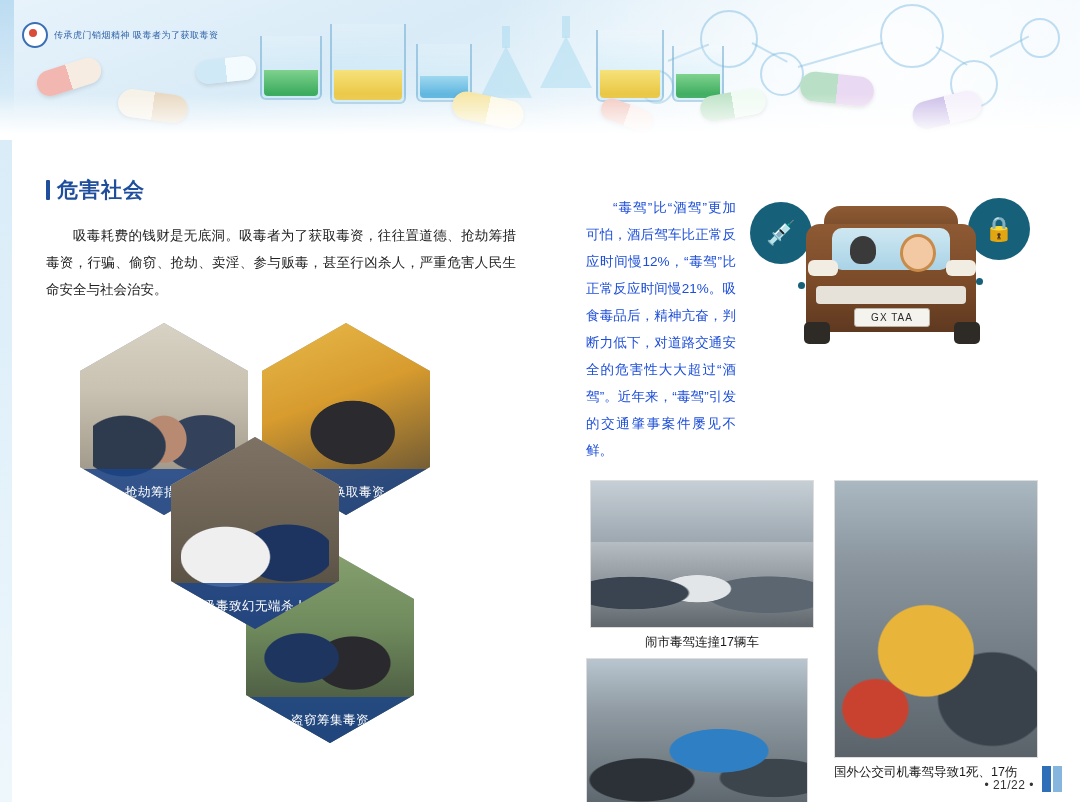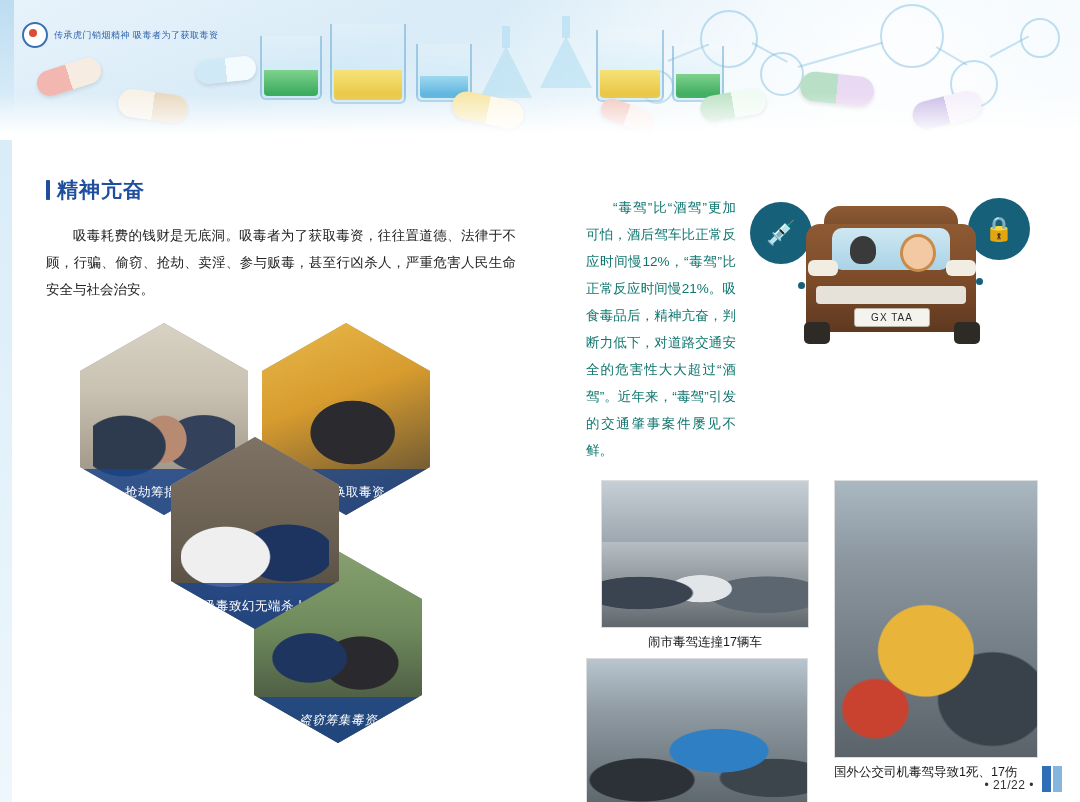--- a/index.html
+++ b/index.html
@@ -227,21 +227,21 @@
     font-size: 12.5px;
     display: flex;
     align-items: center;
     justify-content: center;
     letter-spacing: 0.5px;
   }
   .hex.h1 { left: 34px;  top: 0px; }
   .hex.h2 { left: 216px; top: 0px; }
   .hex.h3 { left: 125px; top: 114px; z-index: 3; }
   .hex.h4 { left: 34px;  top: 228px; }
-  .hex.h5 { left: 208px; top: 228px; font-style: italic; }
+  .hex.h5 { left: 200px; top: 228px; }
 
   
   .ph-arrest {
     background:
       linear-gradient(180deg, #d8d2c4 0%, #c9c2b2 35%, #8c8577 100%);
   }
   .ph-arrest::after {
     content:"";
     position:absolute; left:8%; top:22%; width:84%; height:70%;
     background:
@@ -292,21 +292,21 @@
   
   .right-top {
     display: flex;
     margin-top: 18px;
     gap: 14px;
   }
   .right-text {
     width: 150px;
     font-size: 13.5px;
     line-height: 2.0;
-    color: #0f766e;
+    color: #1d4ed8;
     text-align: justify;
     text-indent: 2em;
   }
   .car-art {
     position: relative;
     width: 282px;
     height: 172px;
   }
   .car-body {
     position: absolute;
@@ -418,21 +418,21 @@
     box-sizing: border-box;
   }
   .pcap {
     margin-top: 6px;
     font-size: 12.5px;
     color: #1a1a1a;
     text-align: center;
   }
   .pcap.left-align { text-align: left; }
 
-  .pc1 { left: 15px; top: 0px; width: 208px; }
+  .pc1 { left: 4px; top: 0px; width: 224px; }
   .pc1 .pimg { height: 148px; }
   .pc2 { left: 0px; top: 178px; width: 222px; }
   .pc2 .pimg { height: 152px; }
   .pc3 { left: 248px; top: 0px; width: 204px; }
   .pc3 .pimg { height: 278px; }
 
   .ph-crash17 {
     background: linear-gradient(180deg, #c6cfd6 0%, #9fa9b1 40%, #6d757c 100%);
     position: relative;
     overflow: hidden;
@@ -547,23 +547,23 @@
     <div class="logo-text">传承虎门销烟精神  吸毒者为了获取毒资</div>
   </div>
 </div>
 
 <div class="page">
   <div class="left-rail"></div>
 
   <div class="col-left">
     <div class="sec-title">
       <span class="bar"></span>
-      <span>精神亢奋</span>
+      <span>危害社会</span>
     </div>
-    <div class="body-text">吸毒耗费的钱财是无底洞。吸毒者为了获取毒资，往往置道德、法律于不顾，行骗、偷窃、抢劫、卖淫、参与贩毒，甚至行凶杀人，严重危害人民生命安全与社会治安。</div>
+    <div class="body-text">吸毒耗费的钱财是无底洞。吸毒者为了获取毒资，往往置道德、抢劫筹措毒资，行骗、偷窃、抢劫、卖淫、参与贩毒，甚至行凶杀人，严重危害人民生命安全与社会治安。</div>
 
     <div class="hex-cluster">
       <div class="hex h1">
         <div class="photo ph-arrest"></div>
         <div class="cap">抢劫筹措毒资</div>
       </div>
       <div class="hex h2">
         <div class="photo ph-prostitute"></div>
         <div class="cap">卖淫换取毒资</div>
       </div>

